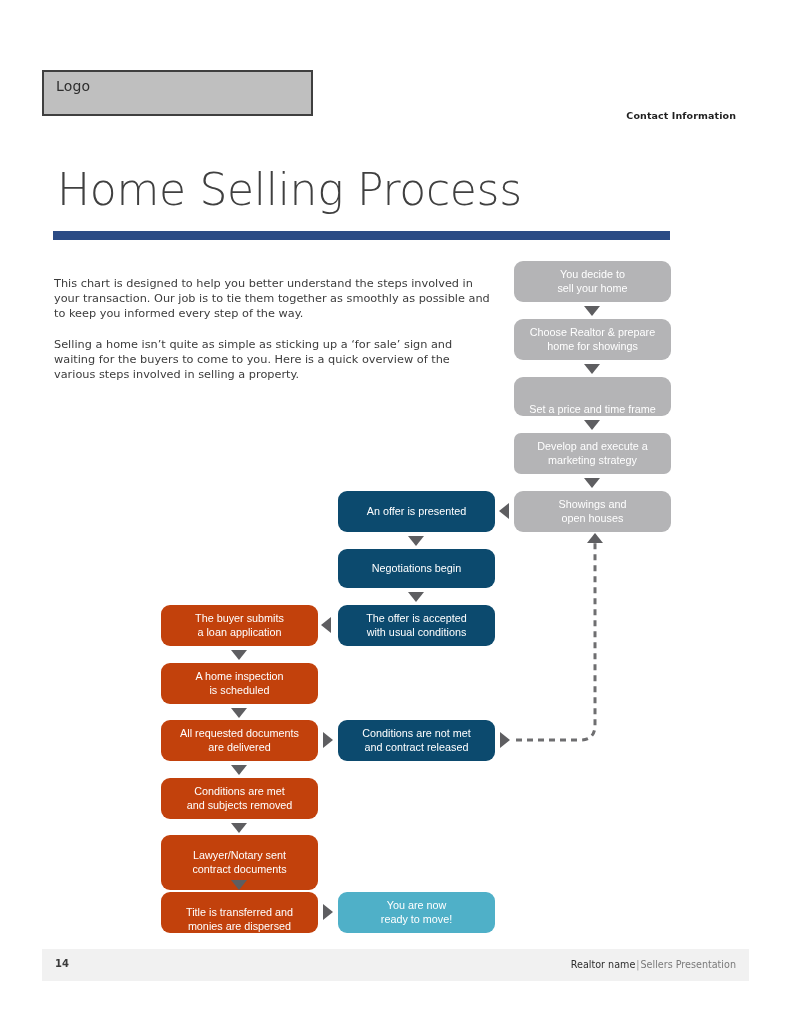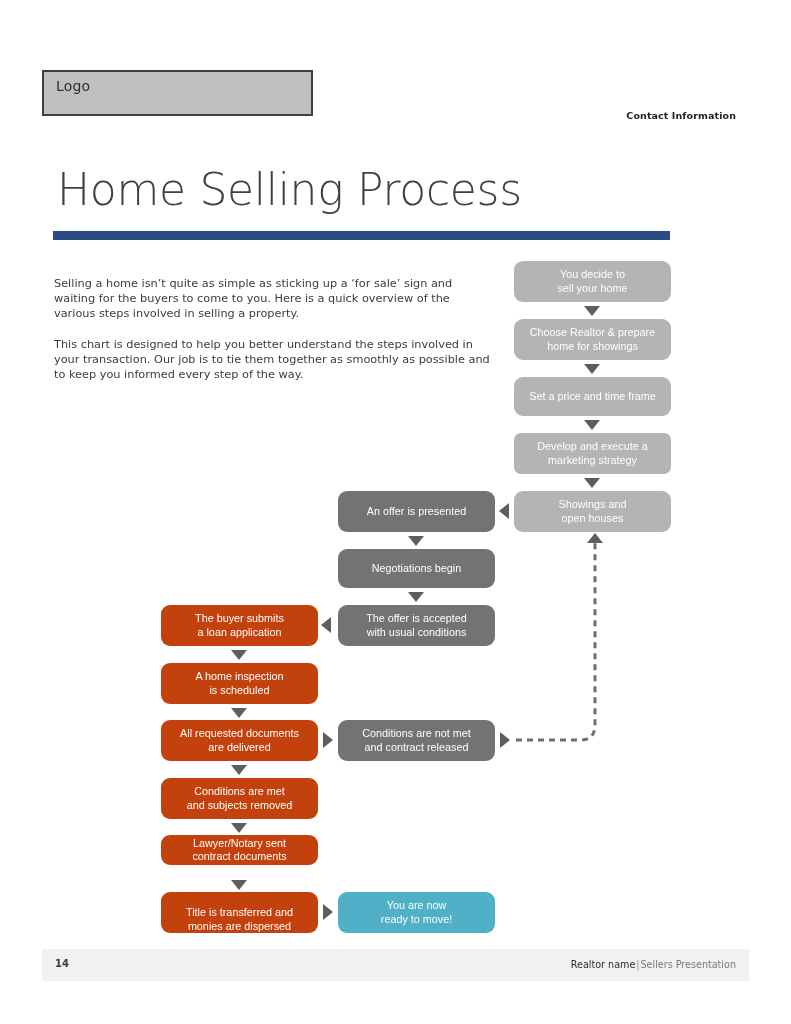--- a/index.html
+++ b/index.html
@@ -94,21 +94,21 @@
     justify-content: center;
     text-align: center;
     color: #ffffff;
     font-size: 10.8px;
     line-height: 13.5px;
     font-family: "Liberation Sans", sans-serif;
     box-sizing: border-box;
     padding: 0 6px;
   }
   .node.light { background: #b4b4b6; }
-  .node.mid   { background: #737373; }
+  .node.mid   { background: #0c4a6e; }
   .node.dark  { background: #c2410c; }
   .node.teal  { background: #4fb0c8; }
 
   
   .arrow {
     position: absolute;
     width: 0; height: 0;
   }
   .arrow.down {
     border-left: 8px solid transparent;
@@ -168,41 +168,41 @@
 
 <div class="logo-box">
   <span class="logo-text">Logo</span>
 </div>
 <div class="contact-info">Contact Information</div>
 
 <div class="page-title">Home Selling Process</div>
 <div class="title-rule"></div>
 
 <div class="intro">
+  <p>This chart is designed to help you better understand the steps involved in your transaction. Our job is to tie them together as smoothly as possible and to keep you informed every step of the way.</p>
   <p>Selling a home isn’t quite as simple as sticking up a ‘for sale’ sign and waiting for the buyers to come to you. Here is a quick overview of the various steps involved in selling a property.</p>
-  <p>This chart is designed to help you better understand the steps involved in your transaction. Our job is to tie them together as smoothly as possible and to keep you informed every step of the way.</p>
 </div>
 
 <div class="flow">
 
   <div class="node light" style="left:514px; top:261px; width:157px; height:41px;">
     <span>
       <span>You decide to</span><br><span>sell your home</span>
     </span>
   </div>
   <div class="arrow down" style="left:584px; top:306px;"></div>
 
   <div class="node light" style="left:514px; top:319px; width:157px; height:41px;">
     <span>
       <span>Choose Realtor &amp; prepare</span><br><span>home for showings</span>
     </span>
   </div>
   <div class="arrow down" style="left:584px; top:364px;"></div>
 
-  <div class="node light" style="left:514px; top:377px; width:157px; height:39px;">
+  <div class="node light" style="left:514px; top:377px; width:157px; height:39px;align-items:flex-end;">
     <span>Set a price and time frame</span>
   </div>
   <div class="arrow down" style="left:584px; top:420px;"></div>
 
   <div class="node light" style="left:514px; top:433px; width:157px; height:41px;border-radius:7px;">
     <span>
       <span>Develop and execute a</span><br><span>marketing strategy</span>
     </span>
   </div>
   <div class="arrow down" style="left:584px; top:478px;"></div>
@@ -267,21 +267,21 @@
   </svg>
   <div class="arrow up" style="left:587px; top:533px;"></div>
 
   <div class="node dark" style="left:161px; top:778px; width:157px; height:41px;">
     <span>
       <span>Conditions are met</span><br><span>and subjects removed</span>
     </span>
   </div>
   <div class="arrow down" style="left:231px; top:823px;"></div>
 
-  <div class="node dark" style="left:161px; top:835px; width:157px; height:30px;">
+  <div class="node dark" style="left:161px; top:835px; width:157px; height:55px;">
     <span>
       <span>Lawyer/Notary sent</span><br><span>contract documents</span>
     </span>
   </div>
   <div class="arrow down" style="left:231px; top:880px;"></div>
 
   <div class="node dark" style="left:161px; top:892px; width:157px; height:41px;align-items:flex-end;">
     <span>
       <span>Title is transferred and</span><br><span>monies are dispersed</span>
     </span>

